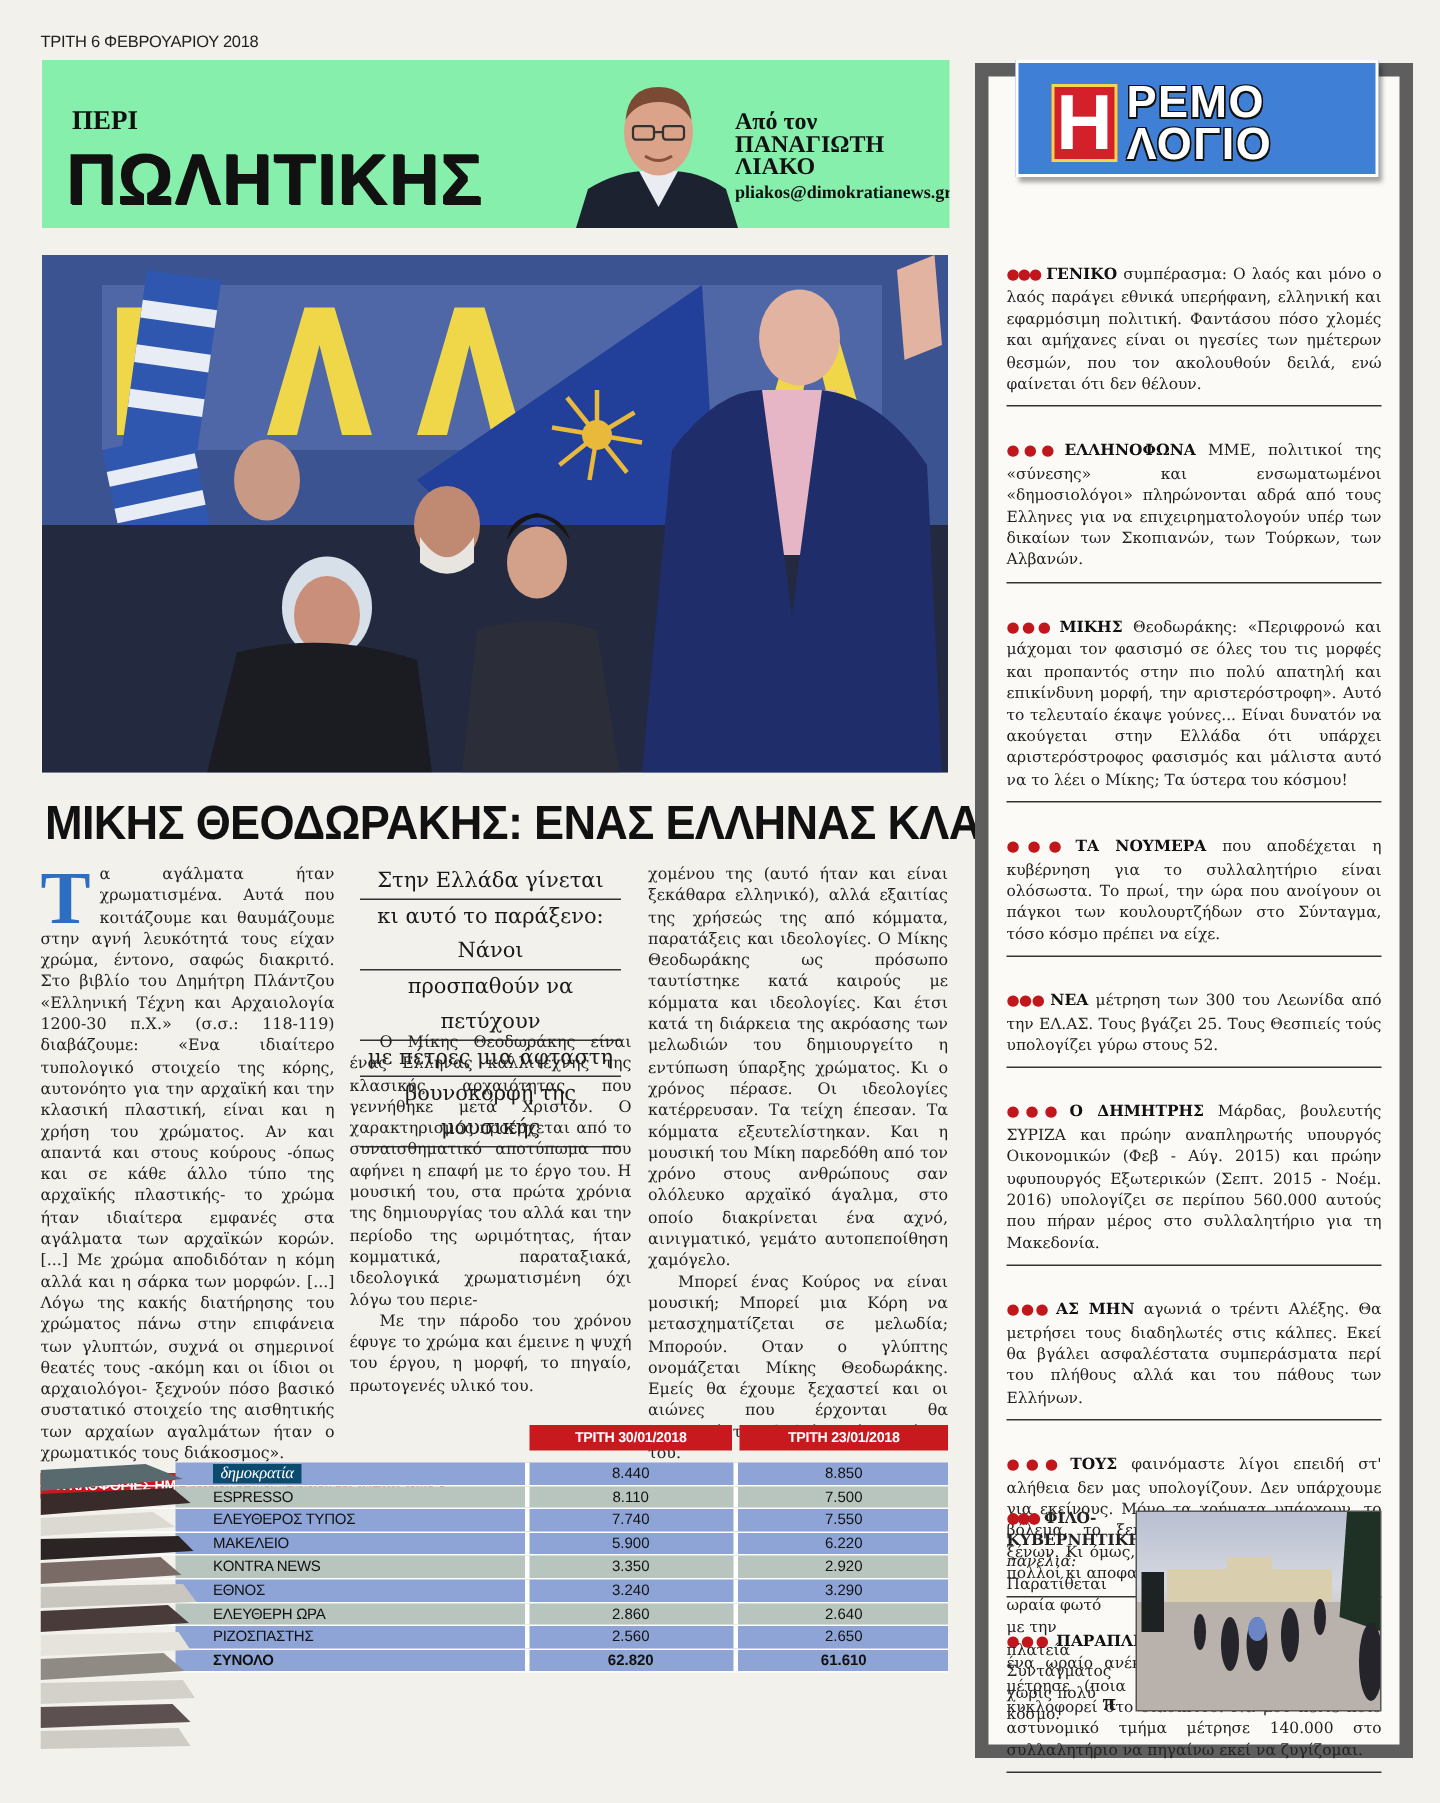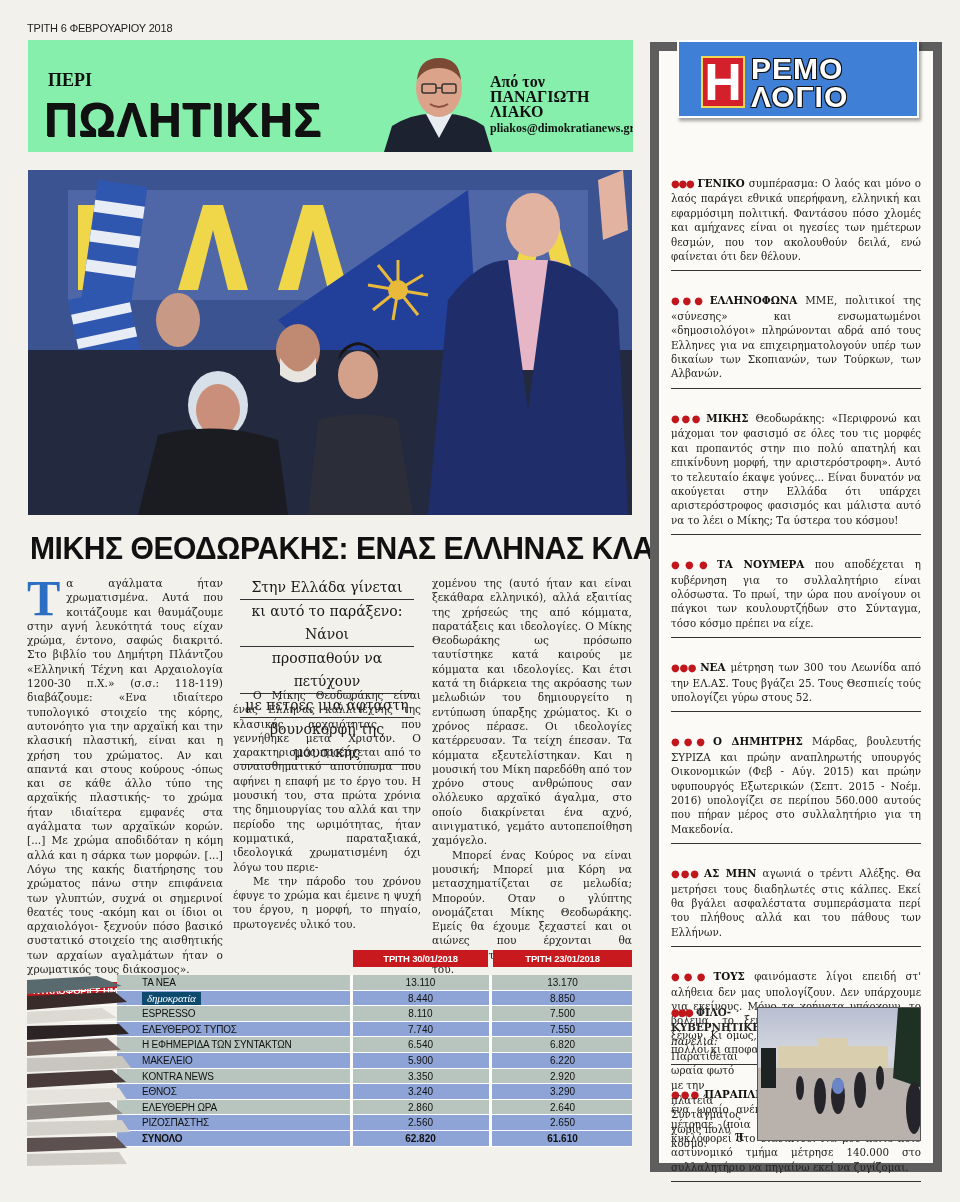--- a/index.html
+++ b/index.html
@@ -177,28 +177,20 @@
   <span style="display:block">χομένου της (αυτό ήταν και είναι ξεκάθαρα ελληνικό), αλλά εξαιτίας της χρήσεώς της από κόμματα, παρατάξεις και ιδεολογίες. Ο Μίκης Θεοδωράκης ως πρόσωπο ταυτίστηκε κατά καιρούς με κόμματα και ιδεολογίες. Και έτσι κατά τη διάρκεια της ακρόασης των μελωδιών του δημιουργείτο η εντύπωση ύπαρξης χρώματος. Κι ο χρόνος πέρασε. Οι ιδεολογίες κατέρρευσαν. Τα τείχη έπεσαν. Τα κόμματα εξευτελίστηκαν. Και η μουσική του Μίκη παρεδόθη από τον χρόνο στους ανθρώπους σαν ολόλευκο αρχαϊκό άγαλμα, στο οποίο διακρίνεται ένα αχνό, αινιγματικό, γεμάτο αυτοπεποίθηση χαμόγελο.</span>
   <span class="indent">Μπορεί ένας Κούρος να είναι μουσική; Μπορεί μια Κόρη να μετασχηματίζεται σε μελωδία; Μπορούν. Οταν ο γλύπτης ονομάζεται Μίκης Θεοδωράκης. Εμείς θα έχουμε ξεχαστεί και οι αιώνες που έρχονται θα συγκινούνται βαθιά από τα έργα του.</span>
 </div>
 
 <div class="circ">
   <div class="hdr h0">ΚΥΚΛΟΦΟΡΙΕΣ ΗΜΕΡΗΣΙΩΝ ΕΦΗΜΕΡΙΔΩΝ ΠΑΝΕΛΛΑΔΙΚΑ</div>
   <div class="hdr h1">ΤΡΙΤΗ 30/01/2018</div>
   <div class="hdr h2">ΤΡΙΤΗ 23/01/2018</div>
 
   <div class="rows">
-    <div class="row alt-0">
-        <div class="bg-a"></div>
-        <div class="sep" style="left:323px"></div>
-        <div class="sep" style="left:462px"></div>
-        <span class="name">ΤΑ ΝΕΑ</span>
-        <span class="v1">13.110</span>
-        <span class="v2">13.170</span>
-      </div>
     <div class="row alt-1">
         <div class="bg-a"></div>
         <div class="sep" style="left:323px"></div>
         <div class="sep" style="left:462px"></div>
         <span class="name logo">δημοκρατία</span>
         <span class="v1">8.440</span>
         <span class="v2">8.850</span>
       </div>
     <div class="row alt-0">
         <div class="bg-a"></div>
@@ -208,28 +200,20 @@
         <span class="v1">8.110</span>
         <span class="v2">7.500</span>
       </div>
     <div class="row alt-1">
         <div class="bg-a"></div>
         <div class="sep" style="left:323px"></div>
         <div class="sep" style="left:462px"></div>
         <span class="name">ΕΛΕΥΘΕΡΟΣ ΤΥΠΟΣ</span>
         <span class="v1">7.740</span>
         <span class="v2">7.550</span>
-      </div>
-    <div class="row alt-0">
-        <div class="bg-a"></div>
-        <div class="sep" style="left:323px"></div>
-        <div class="sep" style="left:462px"></div>
-        <span class="name">Η ΕΦΗΜΕΡΙΔΑ ΤΩΝ ΣΥΝΤΑΚΤΩΝ</span>
-        <span class="v1">6.540</span>
-        <span class="v2">6.820</span>
       </div>
     <div class="row alt-1">
         <div class="bg-a"></div>
         <div class="sep" style="left:323px"></div>
         <div class="sep" style="left:462px"></div>
         <span class="name">ΜΑΚΕΛΕΙΟ</span>
         <span class="v1">5.900</span>
         <span class="v2">6.220</span>
       </div>
     <div class="row alt-0">

